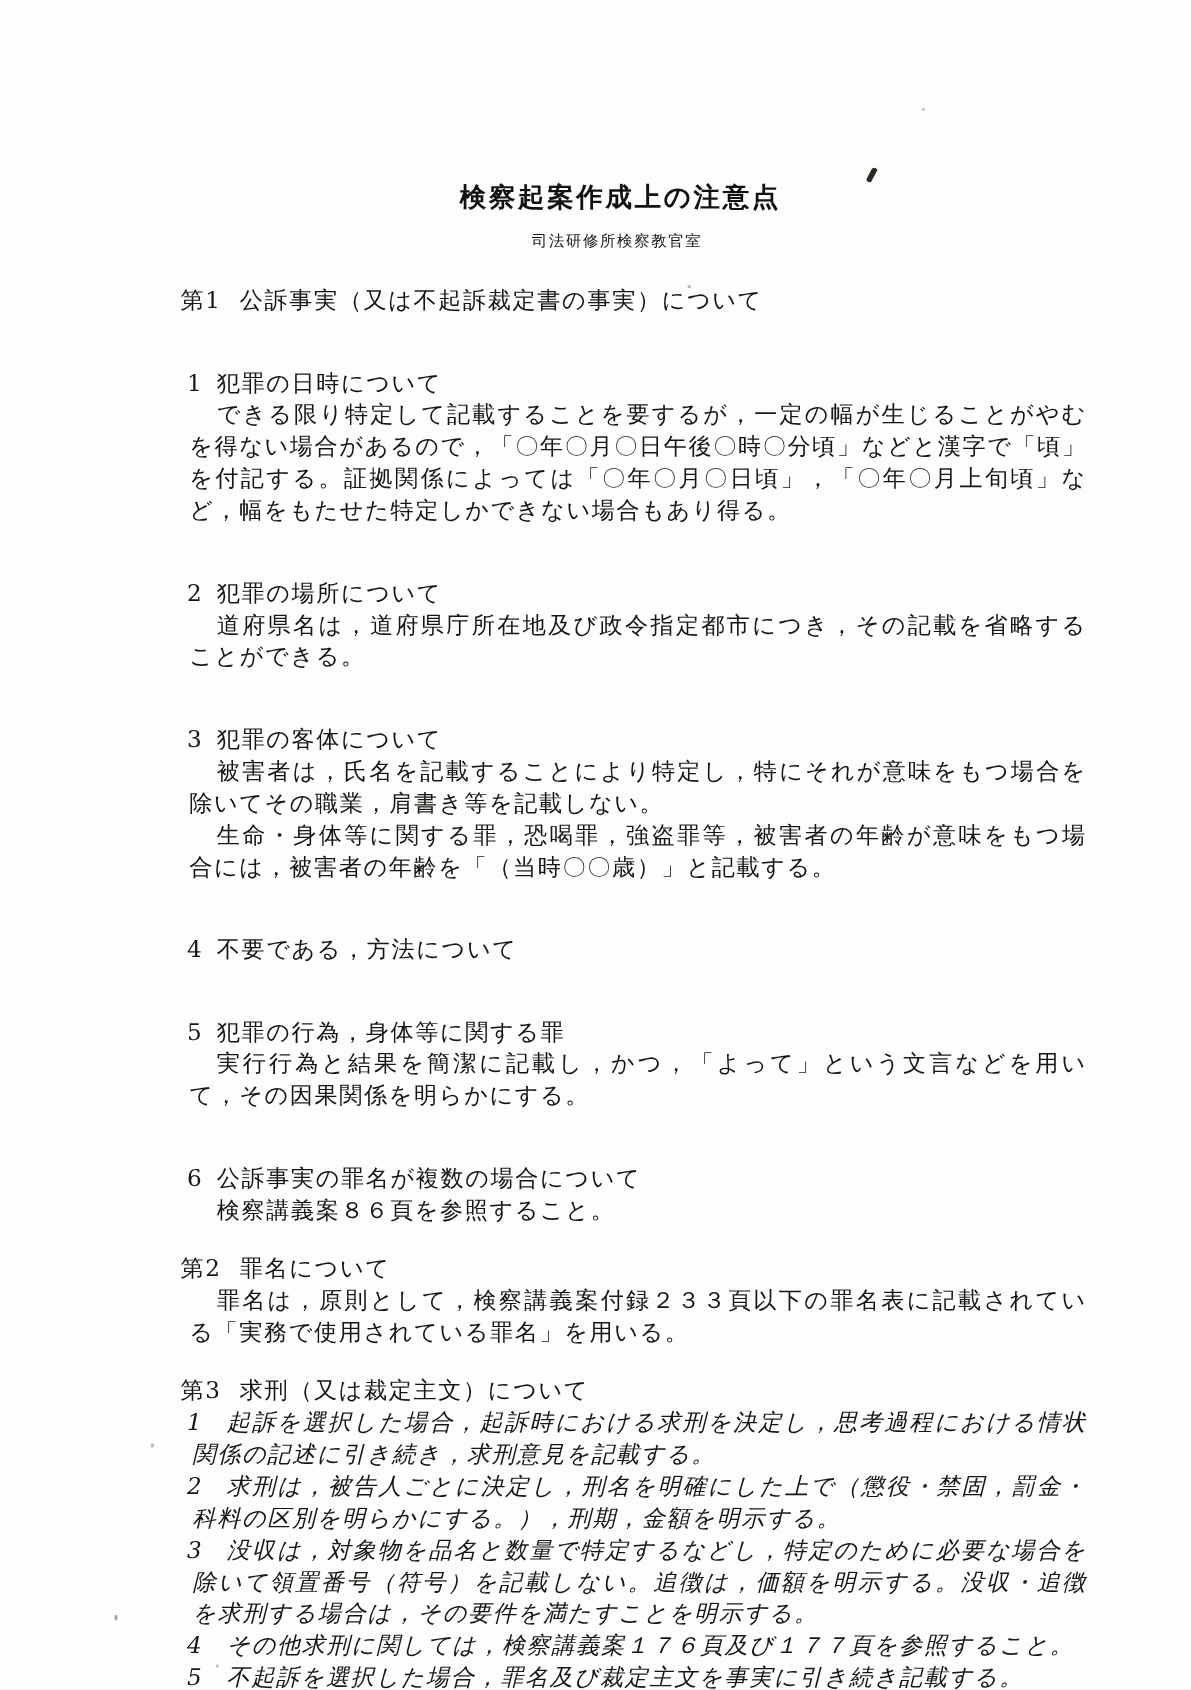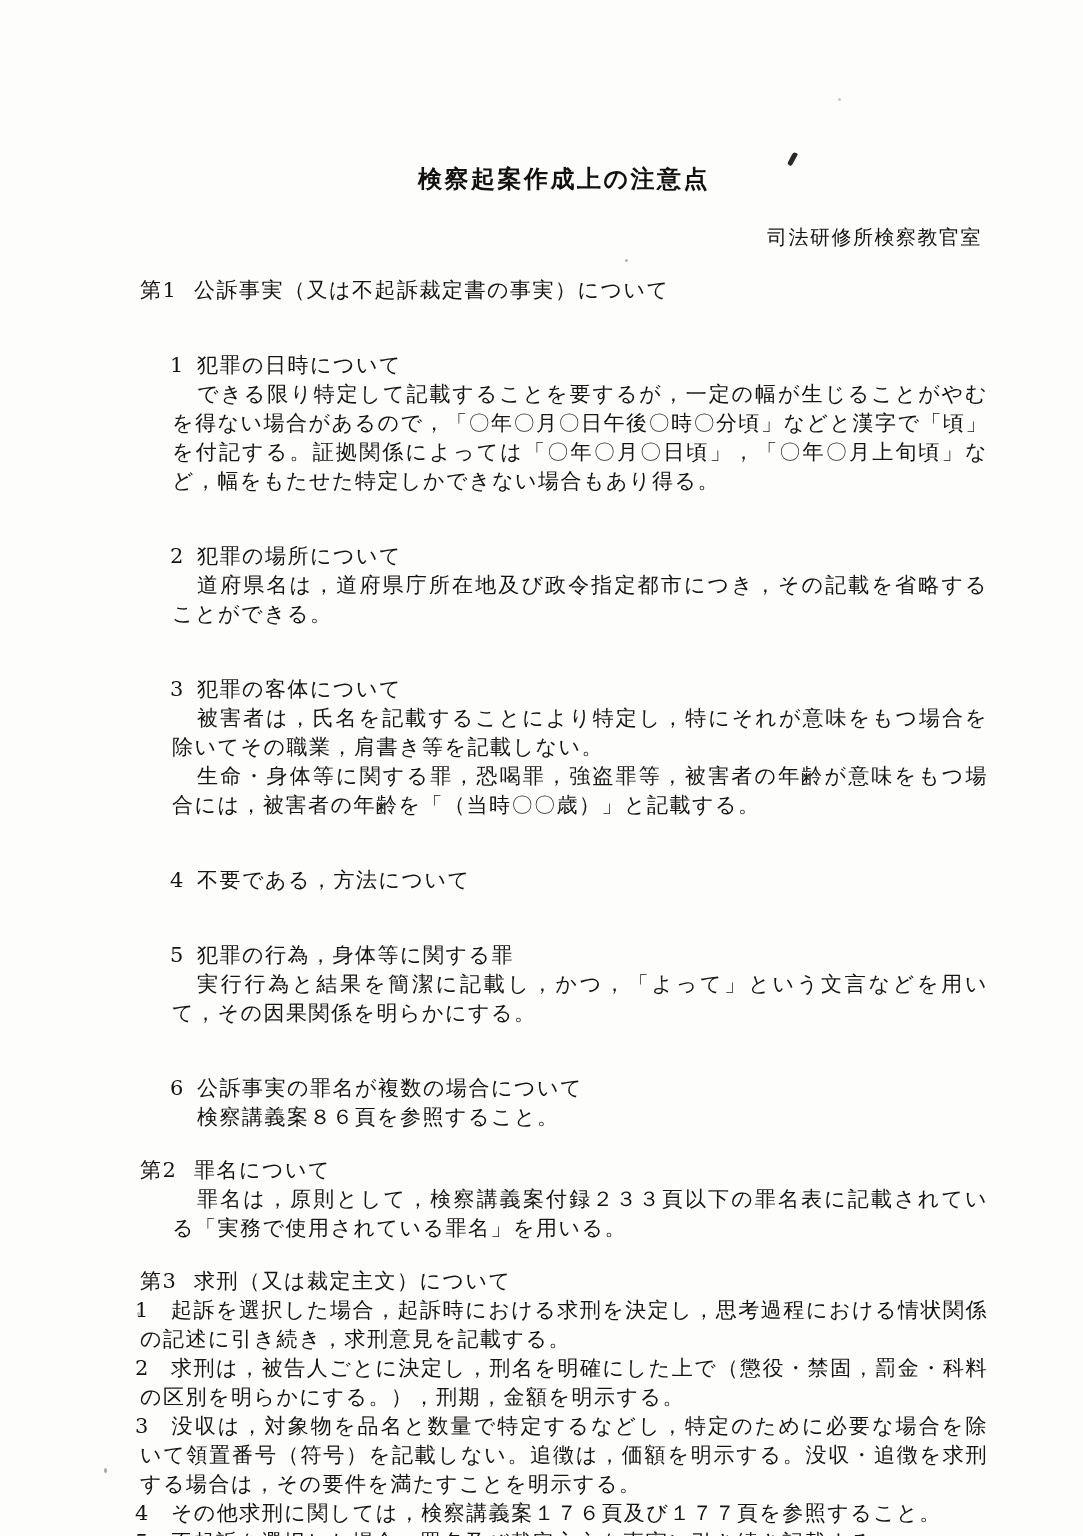--- a/index.html
+++ b/index.html
@@ -26,40 +26,42 @@
   .title {
     margin: 150px 0 0 0;
     text-align: center;
     font-size: 24px;
     font-weight: 600;
     letter-spacing: 2.5px;
     line-height: 34px;
     color: #121110;
   }
   .author {
-    text-align: right;
-    margin-top: 27px;
+    text-align: center;
+    margin-top: 10px;
     padding-right: 6px;
-    font-size: 20px;
+    font-size: 14px;
   }
   .sec { margin-top: 24px; }
   .sec + .sec { margin-top: 24px; }
-  .sec-head { white-space: nowrap; }
+  .sec-head { white-space: nowrap; margin-left: 24px; }
   .sec-no { display: inline-block; min-width: 42px; }
   .sec-title { margin-left: 12px; }
   .item-head { padding-left: 30px; margin-top: 46px; }
   .item-no { display: inline-block; width: 27px; }
   .para {
     margin: 0 0 0 32px;
     text-indent: 25px;
     text-align: justify;
   }
   .npara {
+    margin-left: 35px;
     text-indent: -5px;
     text-align: justify;
+    font-style: italic;
   }
   .np-no { margin-right: 21px; }
   .closing {
     text-align: right;
     padding-right: 125px;
     margin-top: 6px;
     letter-spacing: 2px;
   }
   
   .tick {

